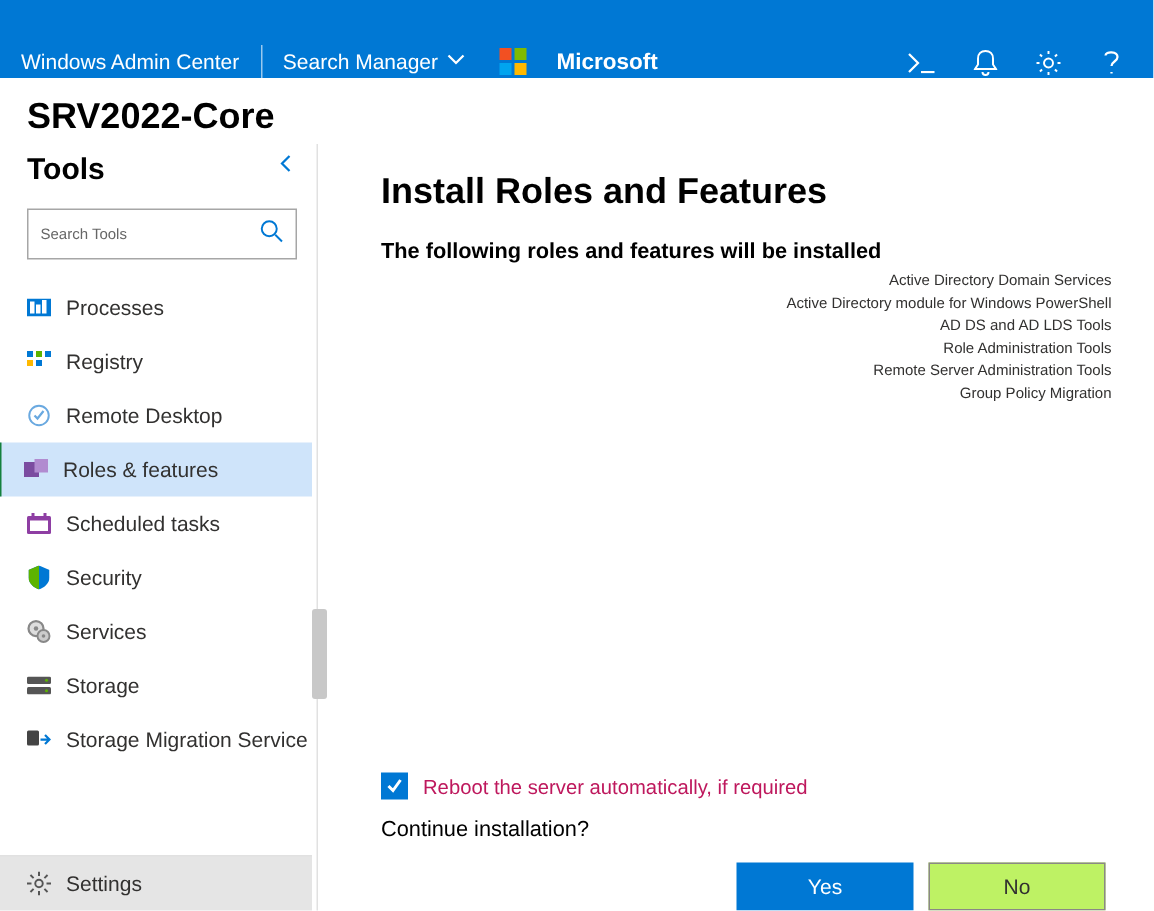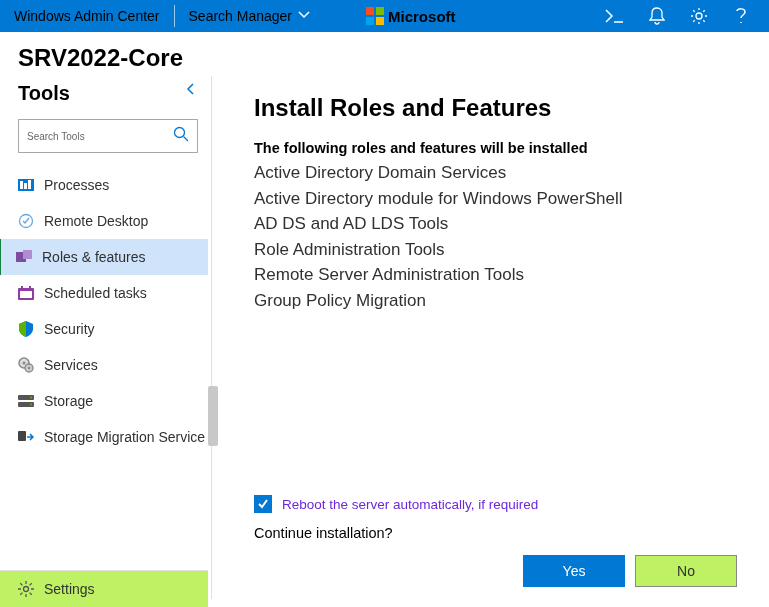--- a/index.html
+++ b/index.html
@@ -1,24 +1,24 @@
 <!DOCTYPE html>
 <html><head>
   <meta charset="utf-8">
   <style>
     * { box-sizing: border-box; margin: 0; padding: 0; }
     body { font-family: "Segoe UI", Arial, sans-serif; width: 769px; height: 607px; overflow: hidden; background: #fff; }
     
-    .topbar { height: 32px; background: #0078d4; display: flex; align-items: center; color: #000000; padding: 0 10px; }
+    .topbar { height: 52px; background: #0078d4; display: flex; align-items: flex-end; color: #ffffff; padding: 0 10px; }
     .topbar-left { display: flex; align-items: center; }
     .wac-label { font-size: 14px; padding: 0 14px 0 4px; }
     .divider { width: 1px; height: 22px; background: rgba(255,255,255,0.6); }
     .sm-label { font-size: 14px; padding: 0 8px 0 14px; display: flex; align-items: center; gap: 6px; cursor: pointer; }
     .chev { display:inline-block; }
-    .ms-logo { display: flex; align-items: center; gap: 4px; margin-left: 48px; }
+    .ms-logo { display: flex; align-items: center; gap: 20px; margin-left: 15px; }
     .ms-grid { width: 18px; height: 18px; display: grid; grid-template-columns: 1fr 1fr; grid-template-rows: 1fr 1fr; gap: 2px; }
     .ms-grid span:nth-child(1){background:#f25022;} .ms-grid span:nth-child(2){background:#7fba00;}
     .ms-grid span:nth-child(3){background:#00a4ef;} .ms-grid span:nth-child(4){background:#ffb900;}
     .ms-text { font-size: 15px; font-weight: 600; }
     .topbar-right { margin-left: auto; display: flex; gap: 22px; align-items: center; padding-right: 8px; }
     .topbar-icon { width: 20px; height: 20px; cursor: pointer; display:flex; align-items:center; justify-content:center; }
     
     .server-name { font-size: 24px; font-weight: 700; padding: 12px 0 4px 18px; }
     
     .body-area { display: flex; height: calc(607px - 40px - 44px); }
@@ -35,33 +35,33 @@
     .tool-item.selected { background: #cfe4fa; border-left: 1px solid #15803d; padding-left: 15px; }
     .tool-icon { width: 16px; height: 16px; display:flex; align-items:center; justify-content:center; flex-shrink:0; }
     
     .splitter { width: 12px; position: relative; }
     .splitter::before { content:""; position:absolute; left:3px; top:0; bottom:0; width:1px; background:#e1e1e1; }
     .scroll-thumb { position:absolute; left:0; top:310px; width:10px; height:60px; background:#c8c8c8; border-radius:2px; }
     
     .content { flex: 1; padding: 18px 28px 0 34px; position: relative; display:flex; flex-direction:column; }
     .content h1 { font-size: 24px; font-weight: 700; margin-bottom: 18px; }
     .subhead { font-weight: 700; font-size: 14.5px; margin-bottom: 4px; }
-    .feature-line { font-size: 17px; line-height: 1.5; color: #323130; }
+    .feature-line { font-size: 10px; line-height: 1.5; color: #323130; text-align: right; }
     
     .bottom-block { margin-top: auto; padding-bottom: 12px; }
     .reboot-row { display:flex; align-items:center; gap:10px; margin-bottom: 12px; }
     .checkbox { width:18px; height:18px; background:#0078d4; display:flex; align-items:center; justify-content:center; cursor:pointer; }
-    .reboot-label { font-size: 13.5px; color:#6d28d9; }
+    .reboot-label { font-size: 13.5px; color:#be185d; }
     .continue-q { font-size: 14.5px; margin-bottom: 14px; }
     .btn-row { display:flex; justify-content:flex-end; gap:10px; padding-right: 4px; }
-    .btn { width: 102px; height: 32px; font-size: 14px; display:flex; align-items:center; justify-content:center; cursor:pointer; }
+    .btn { width: 118px; height: 32px; font-size: 14px; display:flex; align-items:center; justify-content:center; cursor:pointer; }
     .btn-primary { background:#0078d4; color:#fff; border:none; }
     .btn-secondary { background:#bef264; color:#323130; border:1px solid #8a8886; }
     
-    .settings-strip { position:absolute; bottom:0; left:0; width:208px; border-top:1px solid #e1e1e1; background:#bef264; }
+    .settings-strip { position:absolute; bottom:0; left:0; width:208px; border-top:1px solid #e1e1e1; background:#e5e5e5; }
   </style>
 </head>
 <body>
 
 <div class="topbar">
   <div class="topbar-left">
     <span class="wac-label">Windows Admin Center</span>
     <div class="divider"></div>
     <div class="sm-label">
       <span>Search Manager</span>
@@ -134,20 +134,32 @@
               <rect x="0" y="0" width="16" height="12" fill="#0078d4"></rect>
               <rect x="2" y="2" width="3" height="8" fill="#fff"></rect>
               <rect x="6" y="4" width="3" height="6" fill="#fff"></rect>
               <rect x="10" y="1" width="3" height="9" fill="#fff"></rect>
             </svg>
           </span>
         <span>Processes</span>
       </li>
       <li class="tool-item">
         <span class="tool-icon">
+            <svg width="16" height="14" viewBox="0 0 16 14">
+              <rect x="0" y="0" width="4" height="4" fill="#0078d4"></rect>
+              <rect x="6" y="0" width="4" height="4" fill="#5db300"></rect>
+              <rect x="12" y="0" width="4" height="4" fill="#0078d4"></rect>
+              <rect x="0" y="6" width="4" height="4" fill="#ffb900"></rect>
+              <rect x="6" y="6" width="4" height="4" fill="#0078d4"></rect>
+            </svg>
+          </span>
+        <span>Registry</span>
+      </li>
+      <li class="tool-item">
+        <span class="tool-icon">
             <svg width="16" height="16" viewBox="0 0 16 16">
               <circle cx="8" cy="8" r="6.5" stroke="#6aa9e0" stroke-width="1.3" fill="none"></circle>
               <path d="M5 8 L7 10 L11 5" stroke="#6aa9e0" stroke-width="1.5" fill="none"></path>
             </svg>
           </span>
         <span>Remote Desktop</span>
       </li>
       <li class="tool-item selected">
         <span class="tool-icon">
             <svg width="16" height="14" viewBox="0 0 16 14">

